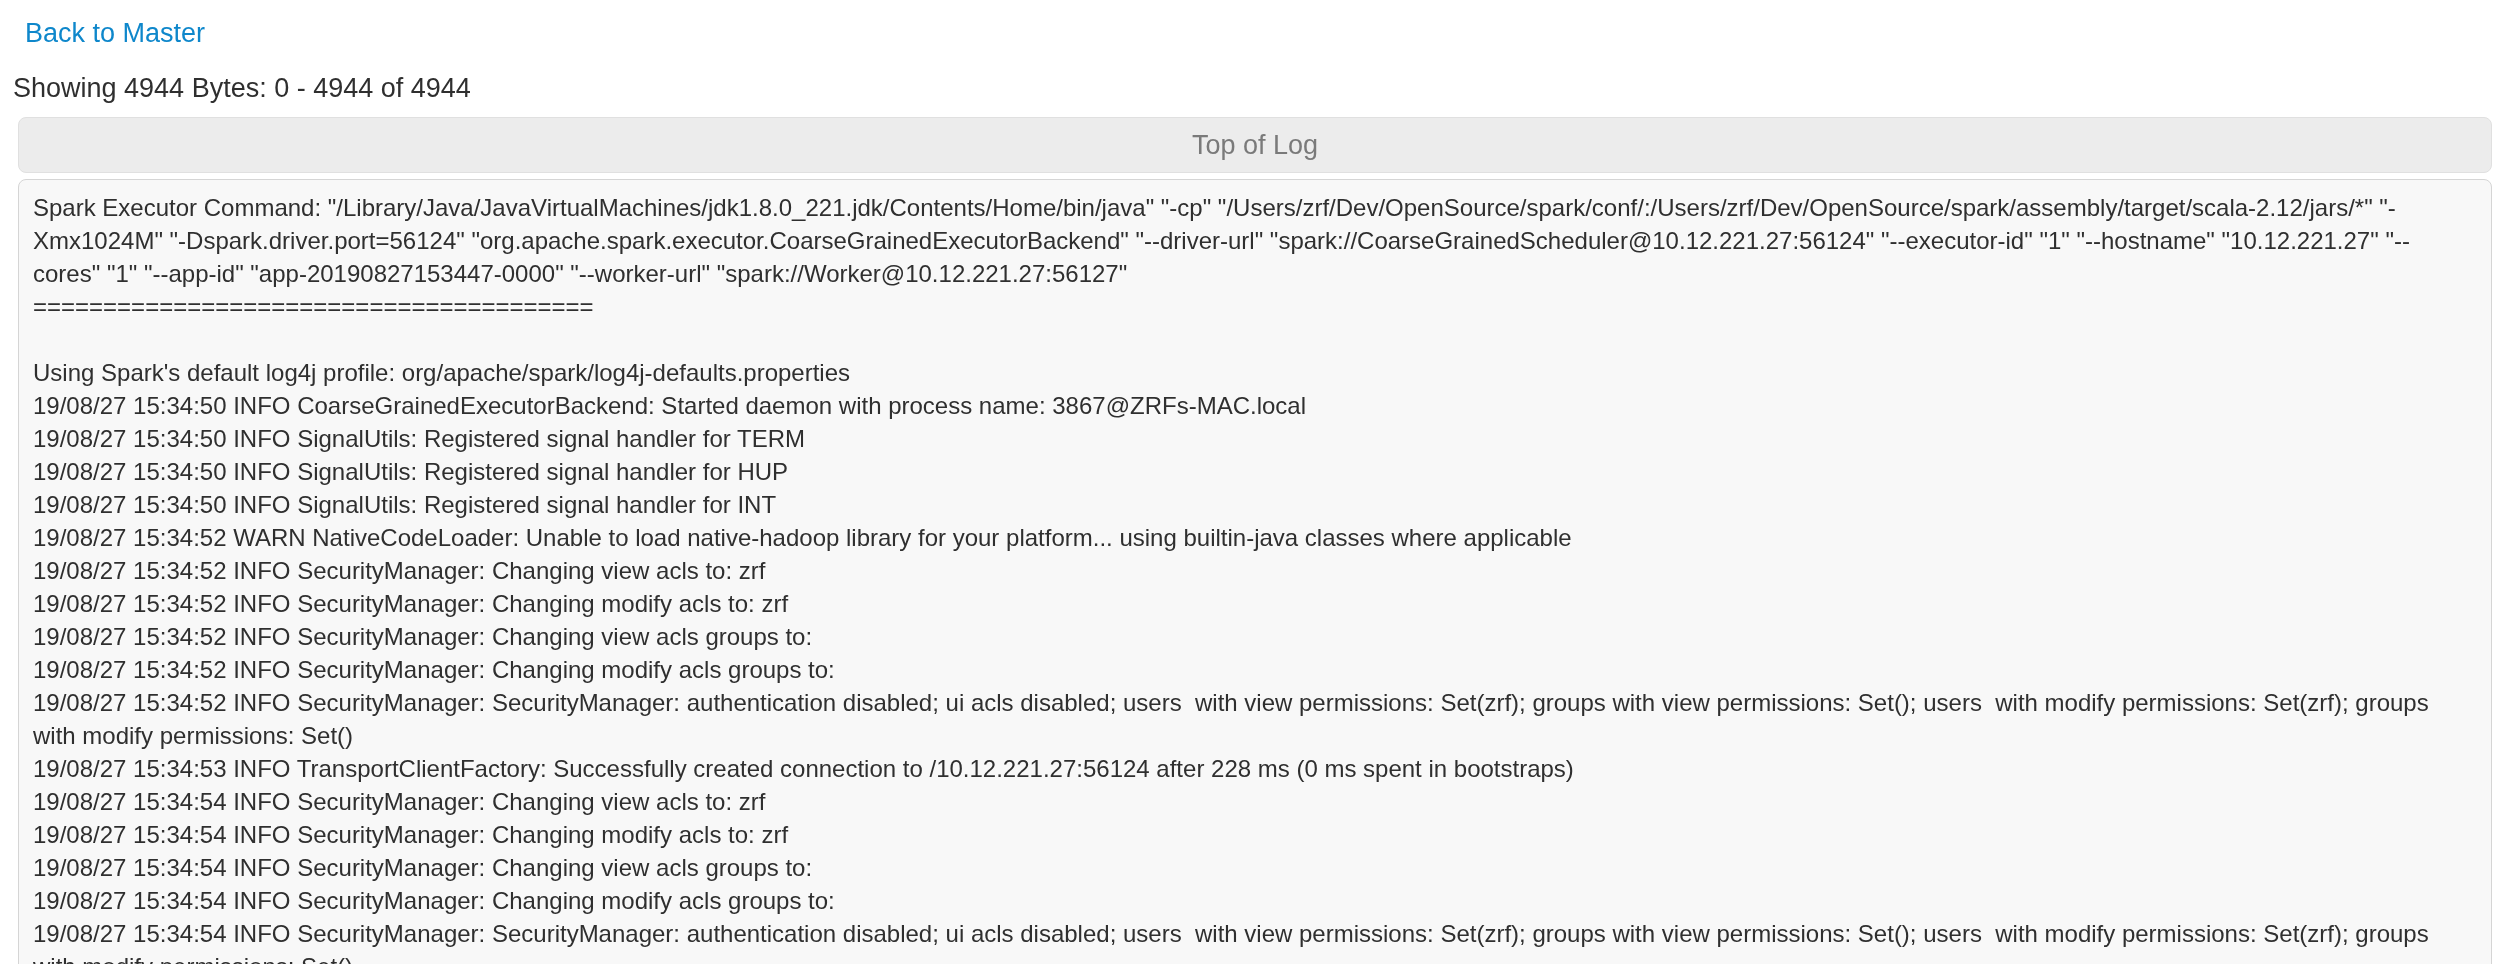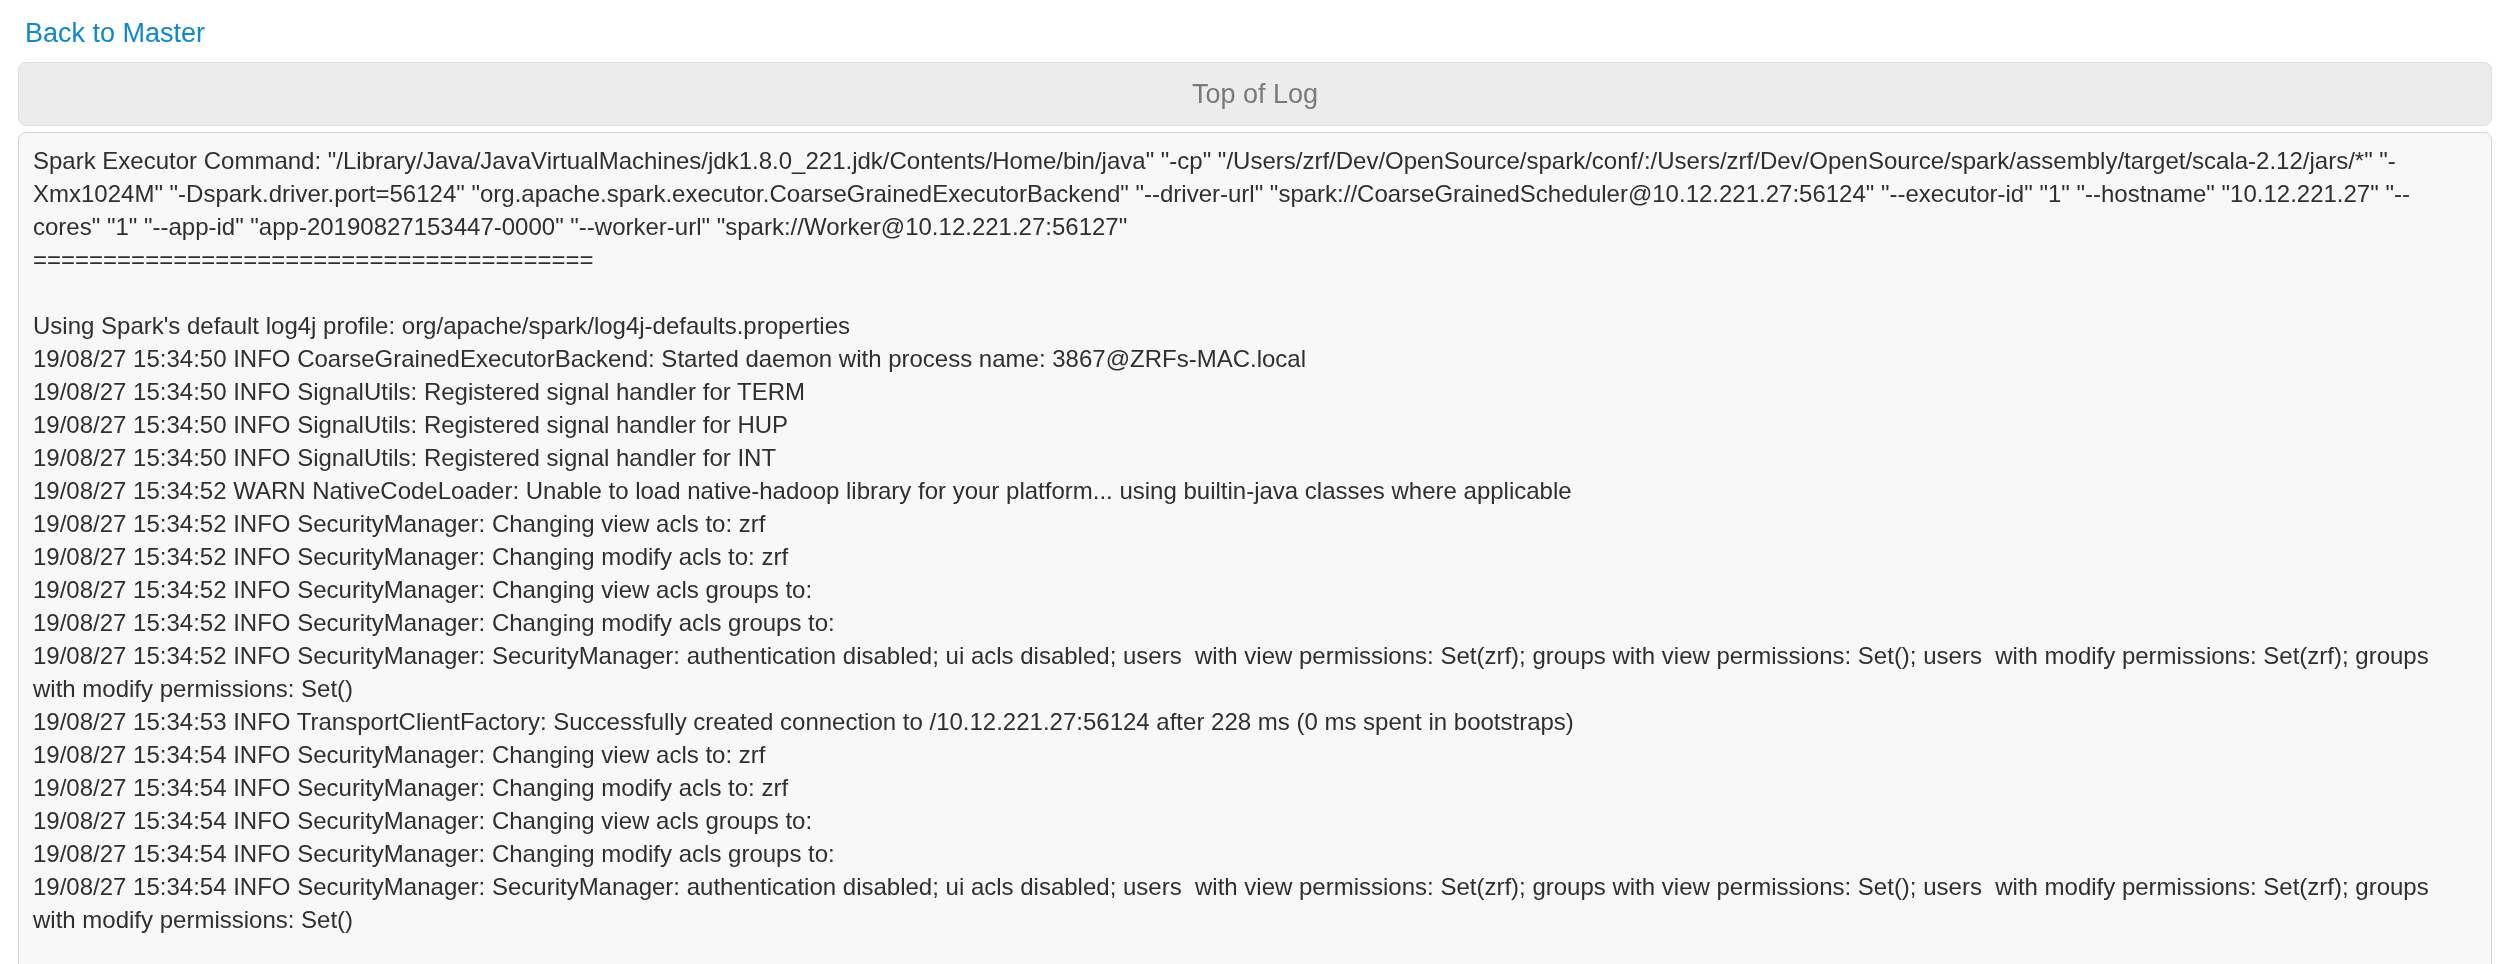--- a/index.html
+++ b/index.html
@@ -32,21 +32,21 @@
   .byte-range{
     margin:21px 0 0 13px;
     font-size:27px;
     line-height:34px;
     color:var(--text-dark);
   }
   .top-bar{
     display:block;
     width:calc(100% - 36px);
     margin:12px 18px 0 18px;
-    height:64px;
+    height:56px;
     background:var(--bar-bg);
     border:1px solid var(--bar-border);
     border-radius:8px;
     font-family:inherit;
     font-size:27px;
     color:var(--bar-text);
     text-align:center;
     cursor:pointer;
     padding:0;
   }
@@ -70,20 +70,21 @@
     word-break:break-word;
   }
 </style>
 </head>
 <body>
 
 <div class="page">
 
   <a href="#" class="back-link">Back to Master</a>
 
+  <div class="byte-range">Showing 4944 Bytes: 0 - 4944 of 4944</div>
 
   <button type="button" class="top-bar">Top of Log</button>
 
   <div class="log-box">
     <pre>Spark Executor Command: "/Library/Java/JavaVirtualMachines/jdk1.8.0_221.jdk/Contents/Home/bin/java" "-cp" "/Users/zrf/Dev/OpenSource/spark/conf/:/Users/zrf/Dev/OpenSource/spark/assembly/target/scala-2.12/jars/*" "-Xmx1024M" "-Dspark.driver.port=56124" "org.apache.spark.executor.CoarseGrainedExecutorBackend" "--driver-url" "spark://CoarseGrainedScheduler@10.12.221.27:56124" "--executor-id" "1" "--hostname" "10.12.221.27" "--cores" "1" "--app-id" "app-20190827153447-0000" "--worker-url" "spark://Worker@10.12.221.27:56127"
 ========================================
 
 Using Spark's default log4j profile: org/apache/spark/log4j-defaults.properties
 19/08/27 15:34:50 INFO CoarseGrainedExecutorBackend: Started daemon with process name: 3867@ZRFs-MAC.local
 19/08/27 15:34:50 INFO SignalUtils: Registered signal handler for TERM

